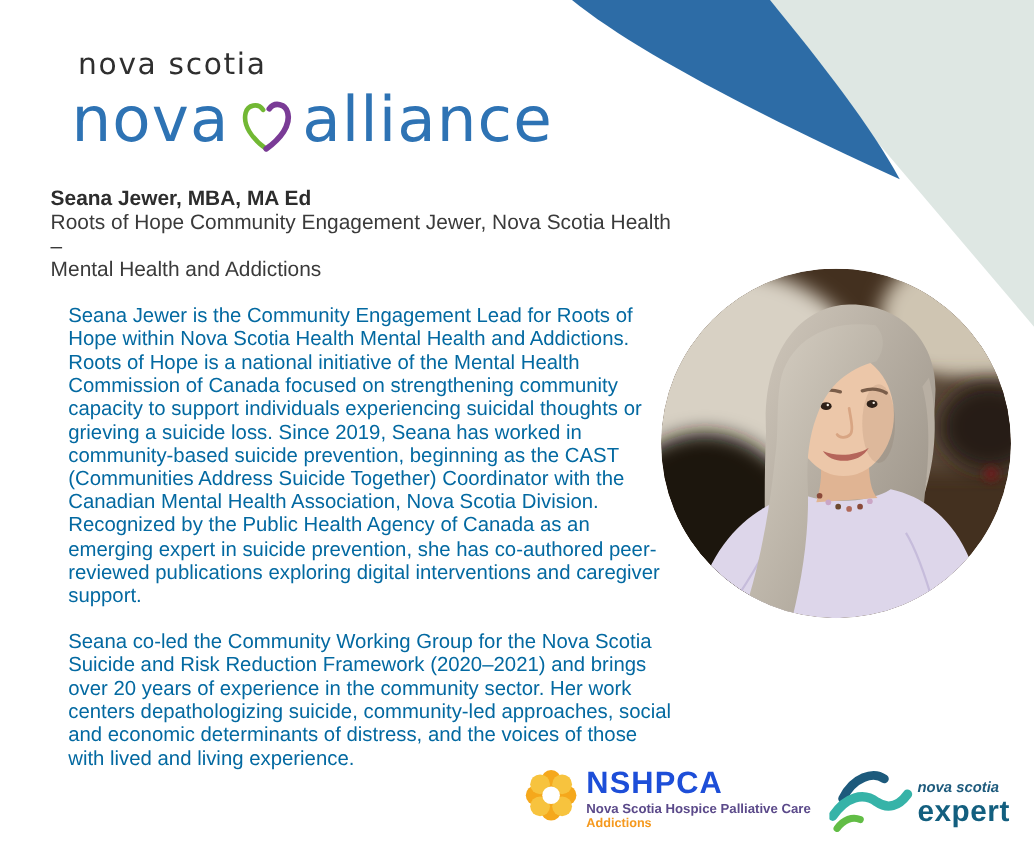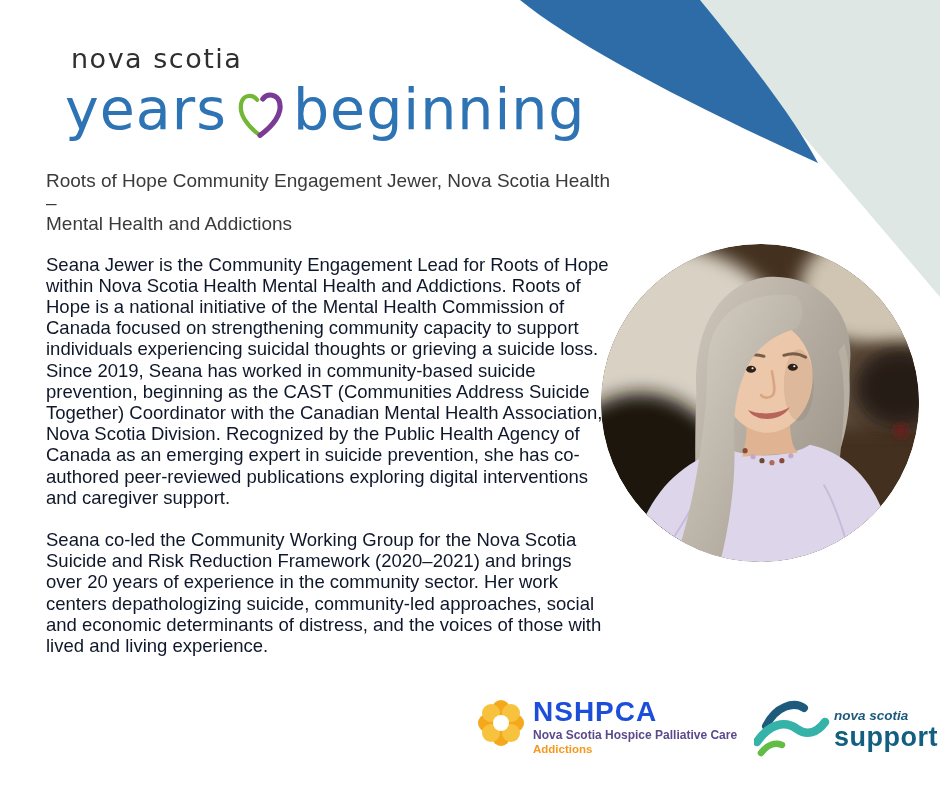--- a/index.html
+++ b/index.html
@@ -23,21 +23,21 @@
   .wordmark .heart{margin:0 5px -2px 5px;}
   
   .bio{position:absolute;left:46px;top:170px;width:566px;}
   .bio h2{
     margin:0;font-size:19px;line-height:22px;font-weight:bold;color:#2d2d2d;
   }
   .bio .role{
     margin:0 0 19px 0;font-size:19px;line-height:21.5px;color:#3a3a3a;
     white-space:pre-line;
   }
-  .bio p{margin:0 0 21px 0;font-size:18.5px;line-height:21.2px;color:#0f172a;}
+  .bio p{margin:0 0 21px 16px;font-size:18.5px;line-height:21.2px;color:#0369a1;}
   
   .portrait{
     position:absolute;left:601px;top:244px;width:318px;height:318px;
     border-radius:50%;overflow:hidden;
   }
   
   .nshpca{position:absolute;left:476px;top:696px;display:flex;}
   .nshpca .flower{margin-top:2px;}
   .nshpca .ntext{margin-left:7px;}
   .nshpca .acronym{
@@ -60,30 +60,31 @@
 <div class="canvas">
 
   <svg class="deco" viewBox="0 0 940 788">
     <path d="M688,0 L940,0 L940,297 Z" fill="#dee7e3"></path>
     <path d="M520,0 L700,0 C745,55 792,115 818,163 C690,105 575,45 520,0 Z" fill="#2d6ca6"></path>
   </svg>
 
   <div class="brand">
     <div class="brand-pre">nova scotia</div>
     <div class="wordmark">
-      <span>years</span>
+      <span>nova</span>
       <svg class="heart" width="56" height="60" viewBox="0 0 60 62">
         <path d="M30,56 C16,46 7,33 10,21 C12,13 22,11 27,18" fill="none" stroke-width="4.5" stroke-linecap="round" stroke="#72b834"></path>
         <path d="M33,17 C38,10 49,12 51,21 C54,33 44,46 30,56" fill="none" stroke-width="5.5" stroke-linecap="round" stroke="#7a3b96"></path>
       </svg>
-      <span>beginning</span>
+      <span>alliance</span>
     </div>
   </div>
 
   <div class="bio">
+    <h2>Seana Jewer, MBA, MA Ed</h2>
     <p class="role">Roots of Hope Community Engagement Jewer, Nova Scotia Health –
 Mental Health and Addictions</p>
     <p>Seana Jewer is the Community Engagement Lead for Roots of Hope within Nova Scotia Health Mental Health and Addictions. Roots of Hope is a national initiative of the Mental Health Commission of Canada focused on strengthening community capacity to support individuals experiencing suicidal thoughts or grieving a suicide loss. Since 2019, Seana has worked in community-based suicide prevention, beginning as the CAST (Communities Address Suicide Together) Coordinator with the Canadian Mental Health Association, Nova Scotia Division. Recognized by the Public Health Agency of Canada as an emerging expert in suicide prevention, she has co-authored peer-reviewed publications exploring digital interventions and caregiver support.</p>
     <p>Seana co-led the Community Working Group for the Nova Scotia Suicide and Risk Reduction Framework (2020–2021) and brings over 20 years of experience in the community sector. Her work centers depathologizing suicide, community-led approaches, social and economic determinants of distress, and the voices of those with lived and living experience.</p>
   </div>
 
   <div class="portrait">
     <svg width="318" height="318" viewBox="0 0 320 320">
       <defs>
         <clipPath id="pc">
@@ -170,17 +171,17 @@
   </div>
 
   <div class="nsh">
     <svg width="78" height="64" viewBox="0 0 78 64">
       <path d="M12,30 C22,10 40,5 50,12" fill="none" stroke-width="8" stroke-linecap="round" stroke="#1d5a7c"></path>
       <path d="M3,46 C15,28 31,24 43,33 C53,40 63,37 71,26" fill="none" stroke-width="8.5" stroke-linecap="round" stroke="#36b3a8"></path>
       <path d="M7,57 C13,49 21,46 28,49" fill="none" stroke-width="6.5" stroke-linecap="round" stroke="#62bd46"></path>
     </svg>
     <div class="ntext">
       <div class="pre">nova scotia</div>
-      <div class="ttl">support</div>
+      <div class="ttl">expert</div>
     </div>
   </div>
 
 </div>
 
 </body></html>

